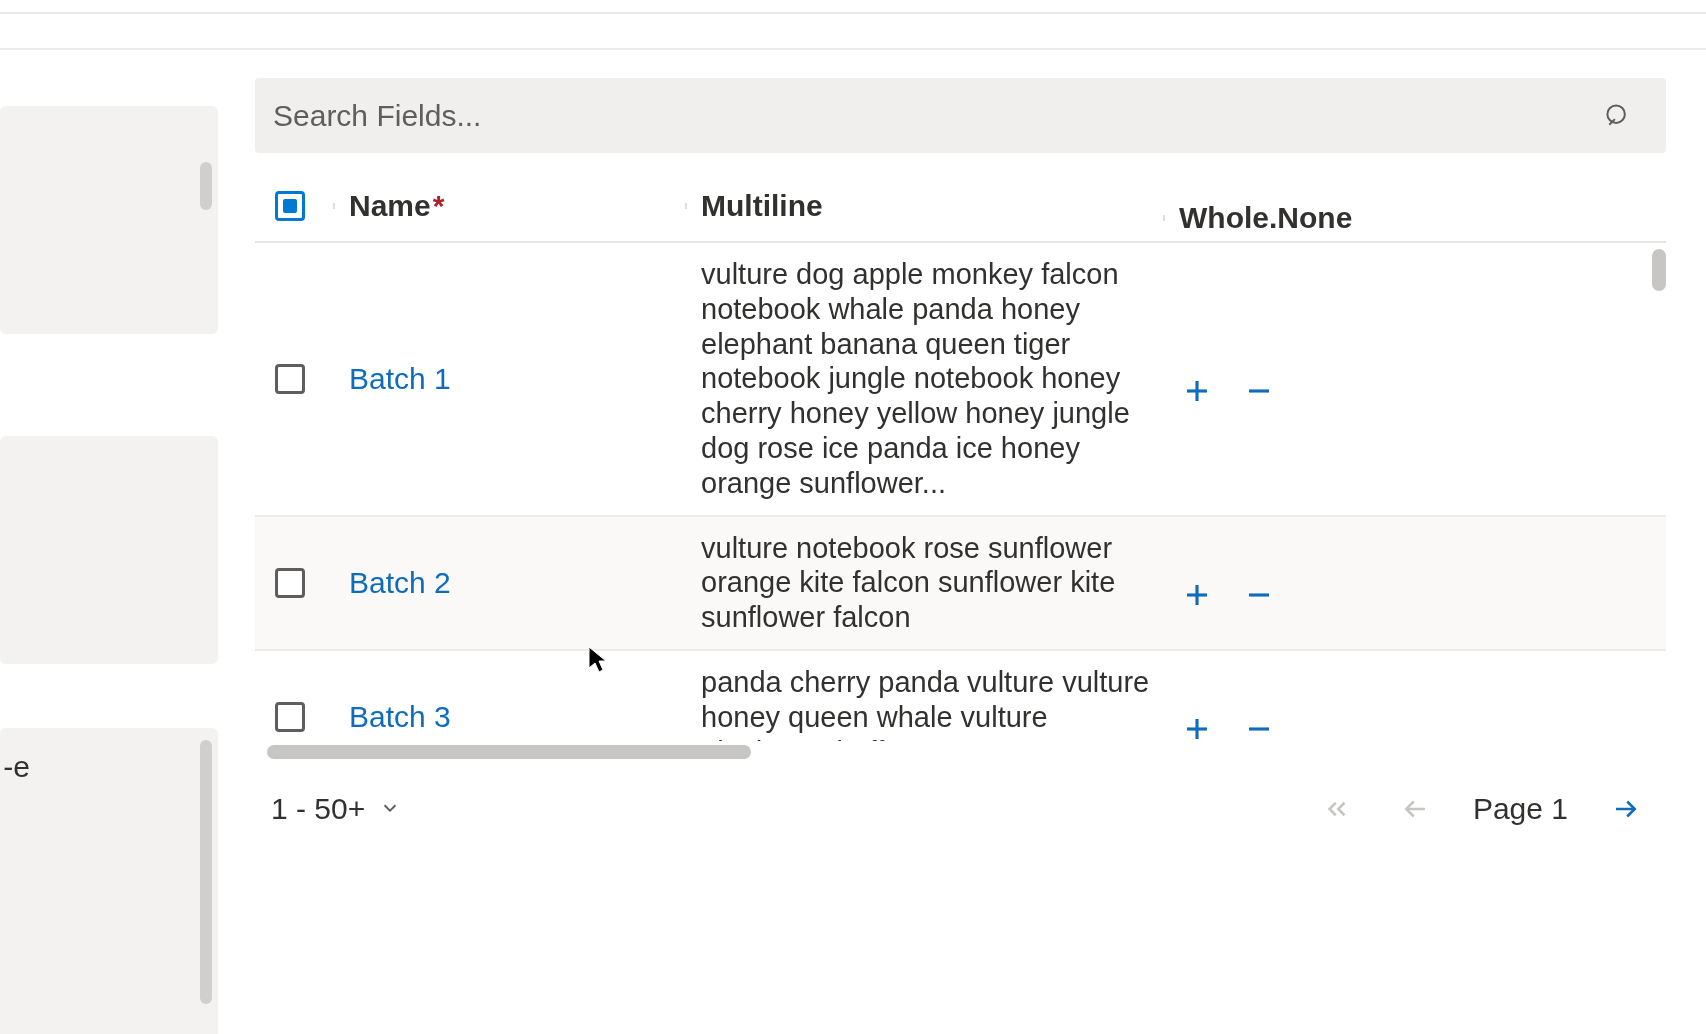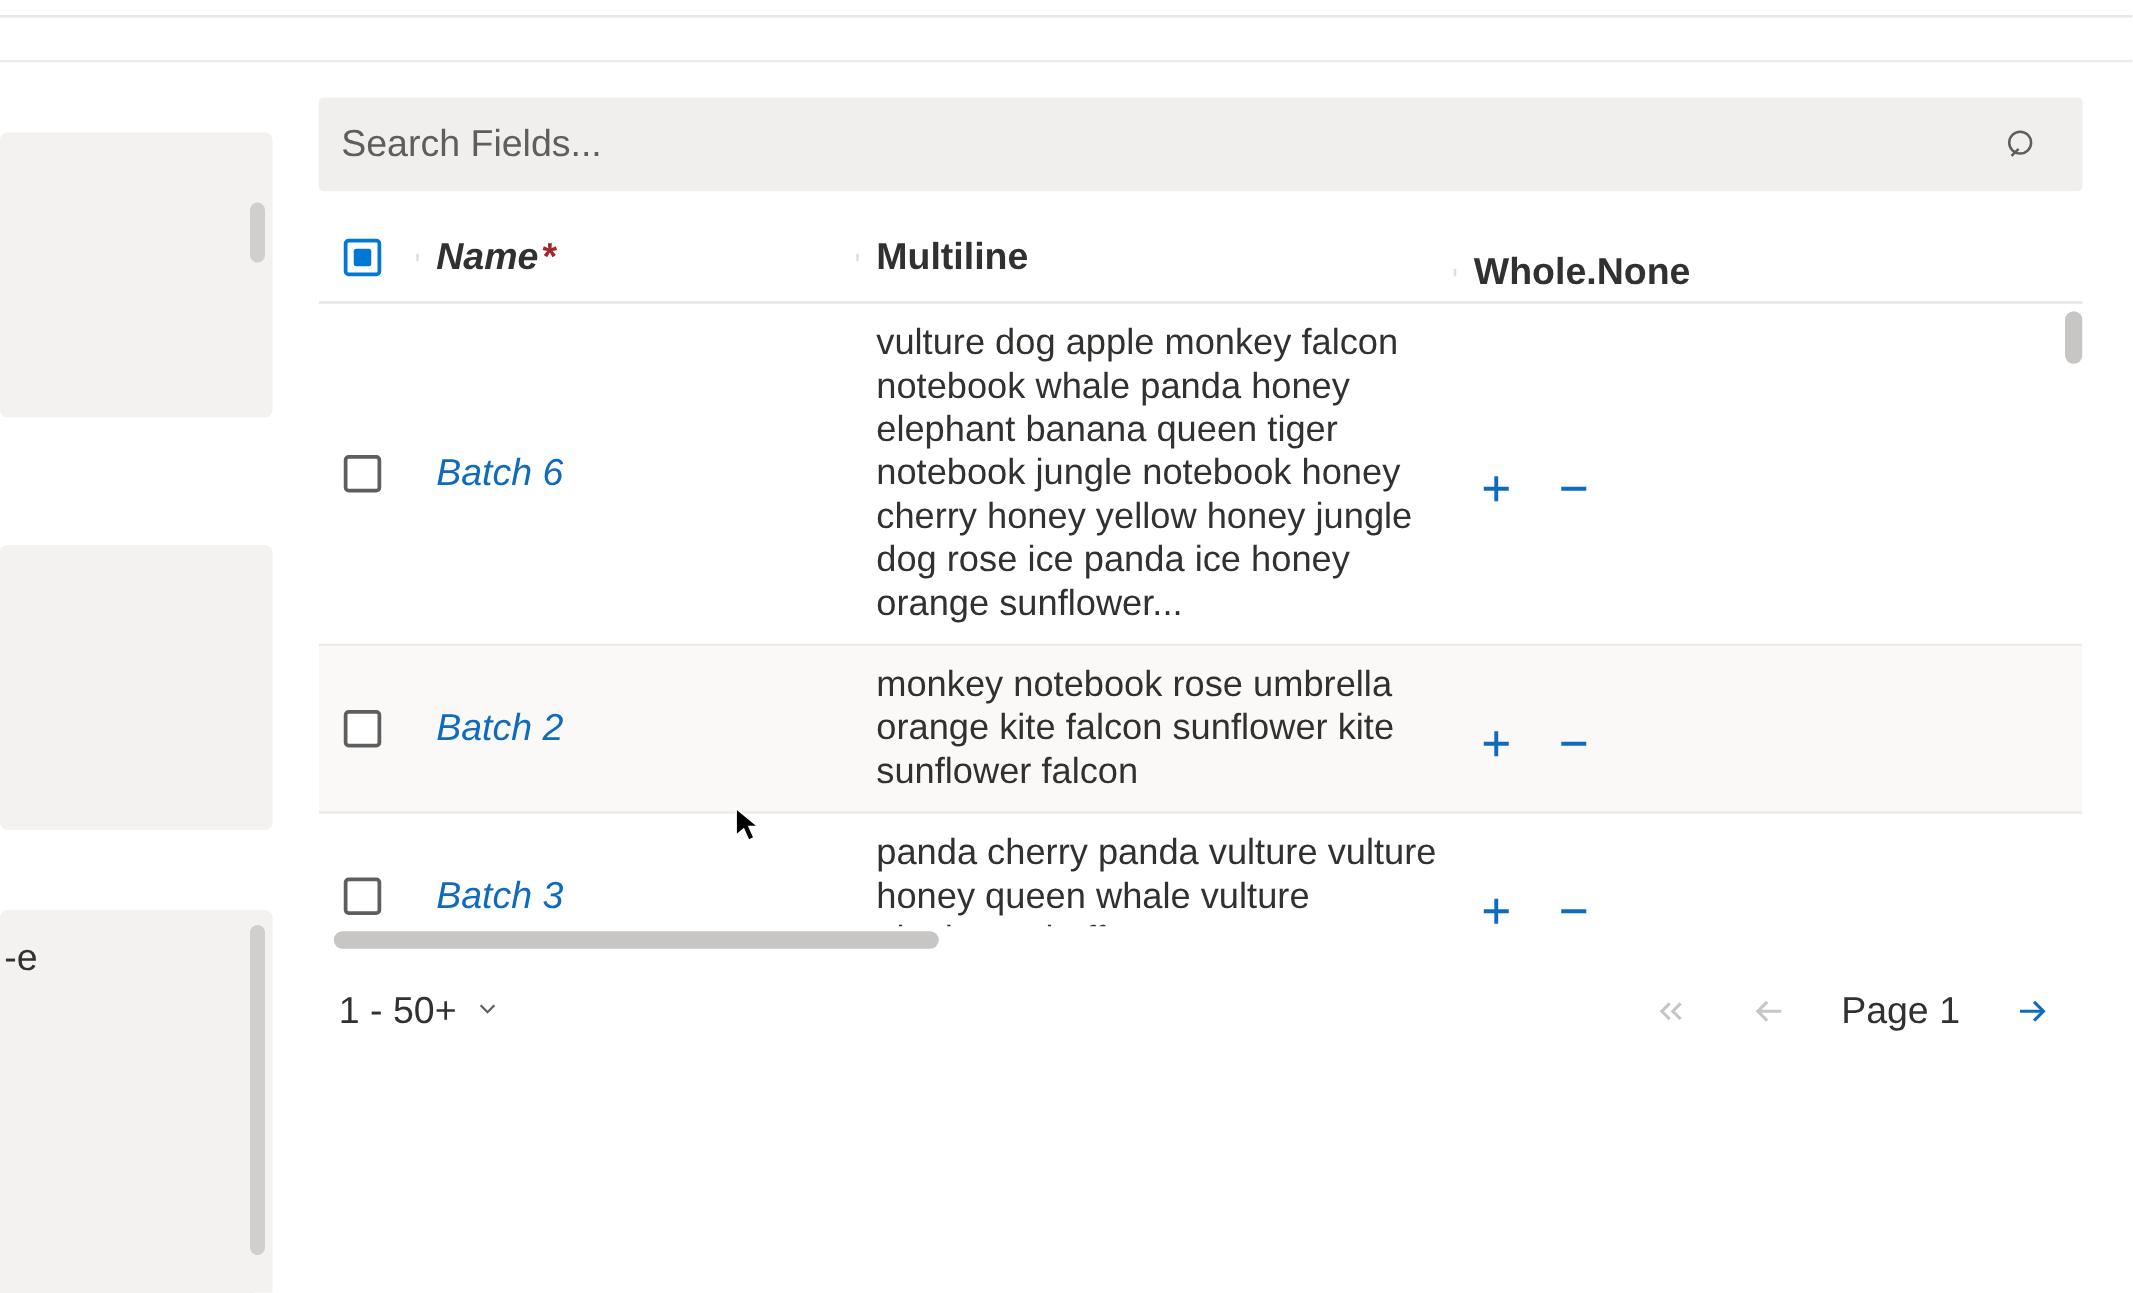--- a/index.html
+++ b/index.html
@@ -28,21 +28,21 @@
   .search-wrap { position: relative; height: 75px; background: #f0efee; border-radius: 4px; display: flex; align-items: center; padding: 0 28px 0 18px; margin-bottom: 18px; }
   .search-input { flex: 1; border: none; background: transparent; font-size: 30px; color: #605e5c; outline: none; }
   .search-input::placeholder { color: #605e5c; }
   .search-icon-box { width: 40px; height: 40px; display: flex; align-items: center; justify-content: center; }
 
   
   .grid-wrap { position: relative; border-top: none; }
   .grid-header { display: flex; align-items: center; height: 72px; padding: 0 0 0 20px; border-bottom: 2px solid #e7e6e5; }
   .hcell { display: flex; align-items: center; font-size: 30px; font-weight: 600; color: #323130; }
   .col-check { width: 74px; display: flex; justify-content: flex-start; align-items: center; }
-  .col-name { width: 336px; padding-left: 0; position: relative; font-style: italic; }
+  .col-name { width: 336px; padding-left: 0; position: relative; }
   .col-name::before { content: ""; position: absolute; left: -16px; top: 14px; bottom: 14px; width: 2px; background: #e1dfdd; }
   .col-multiline { width: 478px; position: relative; padding-left: 16px; }
   .col-multiline::before { content: ""; position: absolute; left: 0; top: 14px; bottom: 14px; width: 2px; background: #e1dfdd; }
   .col-whole { width: 192px; position: relative; padding-left: 16px; margin-top: 24px; }
   .col-whole::before { content: ""; position: absolute; left: 0; top: 14px; bottom: 14px; width: 2px; background: #e1dfdd; }
   .req-star { color: #a4262c; margin-left: 2px; }
 
   .master-check { width: 30px; height: 30px; border: 3px solid #0078d4; border-radius: 4px; display: flex; align-items: center; justify-content: center; background: #fff; }
   .master-check .inner { width: 14px; height: 14px; background: #0078d4; border-radius: 2px; }
 
@@ -128,21 +128,21 @@
         </div>
       </div>
 
       <div class="grid-body">
         <div class="body-inner" id="rows-container">
             <div class="row">
               <div class="rcell col-check">
                 <div class="check"></div>
               </div>
               <div class="rcell col-name">
-                <a class="name-link">Batch 6</a>
+                <a class="name-link">Batch 1</a>
               </div>
               <div class="rcell col-multiline">
                 <div class="ml-text">vulture dog apple monkey falcon notebook whale panda honey elephant banana queen tiger notebook jungle notebook honey cherry honey yellow honey jungle dog rose ice panda ice honey orange sunflower...</div>
               </div>
               <div class="rcell col-whole">
                 <span class="pm-btn">
                   <svg width="30" height="30" viewBox="0 0 24 24">
                     <line x1="12" y1="4" x2="12" y2="20"></line>
                     <line x1="4" y1="12" x2="20" y2="12"></line>
                   </svg>
@@ -155,21 +155,21 @@
               </div>
             </div>
             <div class="row alt">
               <div class="rcell col-check">
                 <div class="check"></div>
               </div>
               <div class="rcell col-name">
                 <a class="name-link">Batch 2</a>
               </div>
               <div class="rcell col-multiline">
-                <div class="ml-text">monkey notebook rose umbrella orange kite falcon sunflower kite sunflower falcon</div>
+                <div class="ml-text">vulture notebook rose sunflower orange kite falcon sunflower kite sunflower falcon</div>
               </div>
               <div class="rcell col-whole">
                 <span class="pm-btn">
                   <svg width="30" height="30" viewBox="0 0 24 24">
                     <line x1="12" y1="4" x2="12" y2="20"></line>
                     <line x1="4" y1="12" x2="20" y2="12"></line>
                   </svg>
                 </span>
                 <span class="pm-btn">
                   <svg width="30" height="30" viewBox="0 0 24 24">

